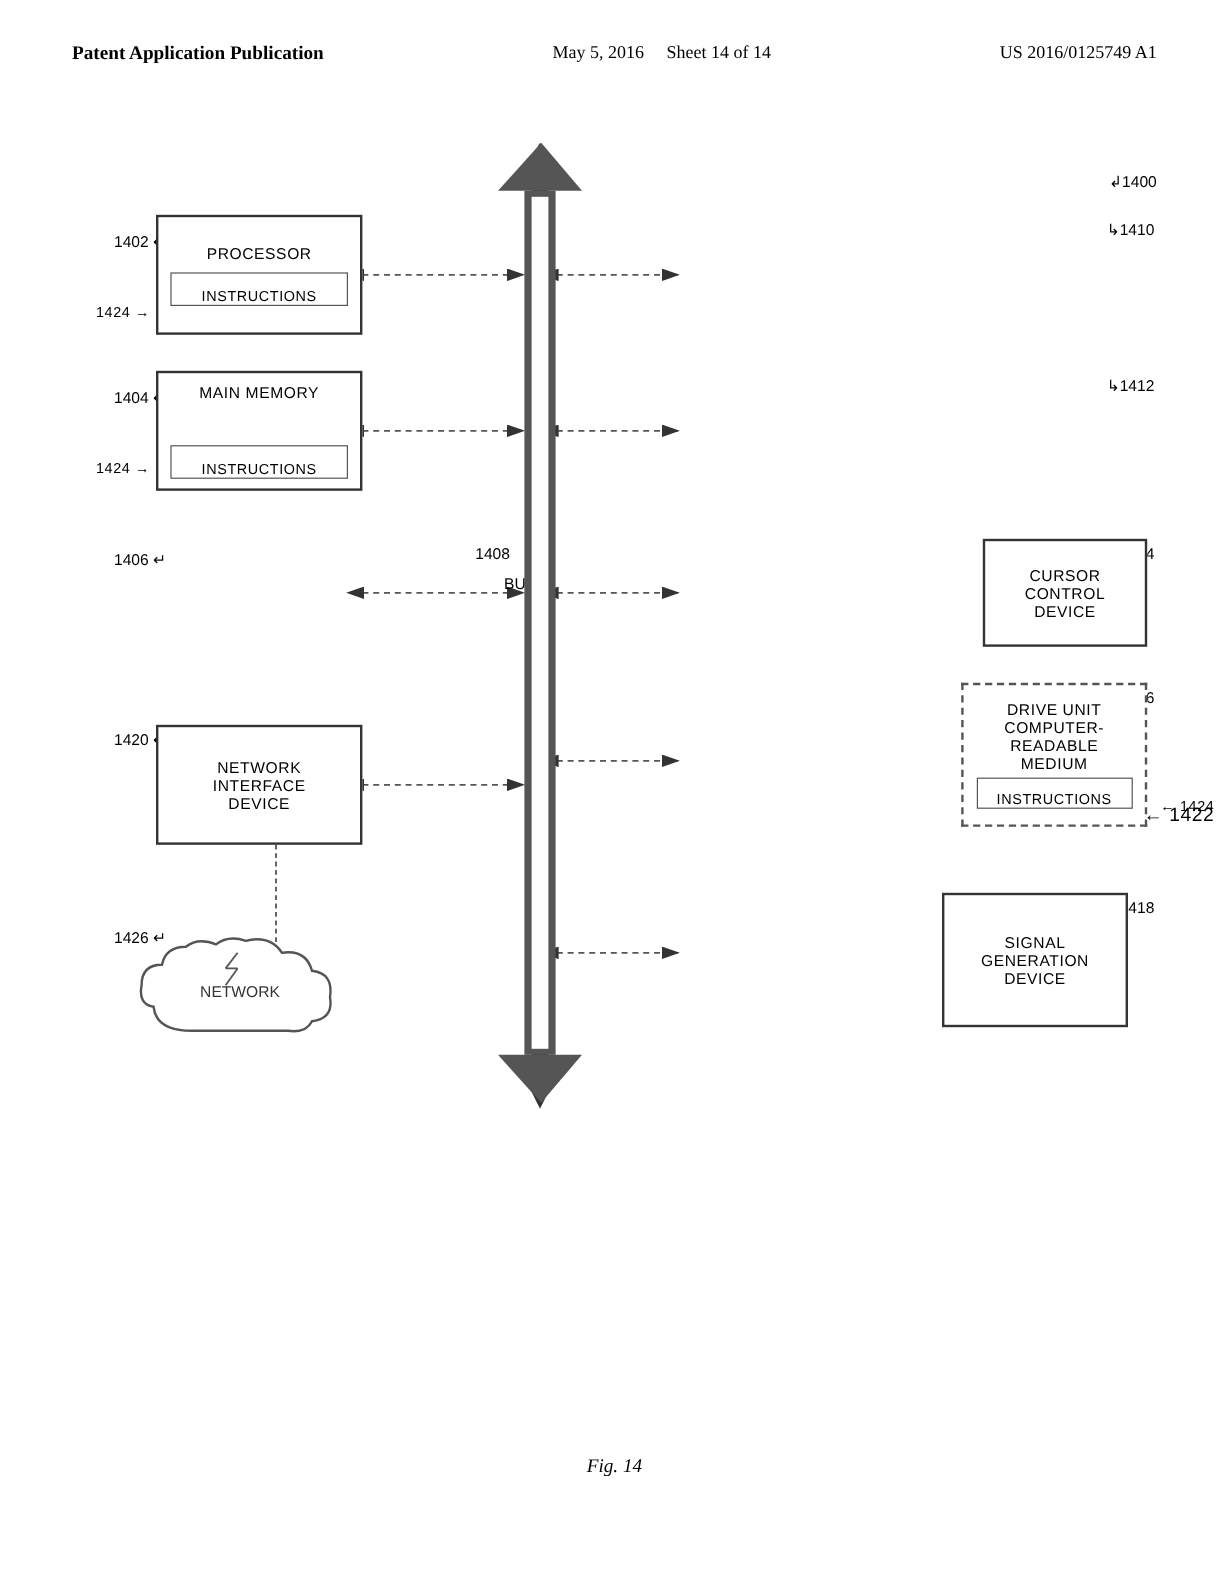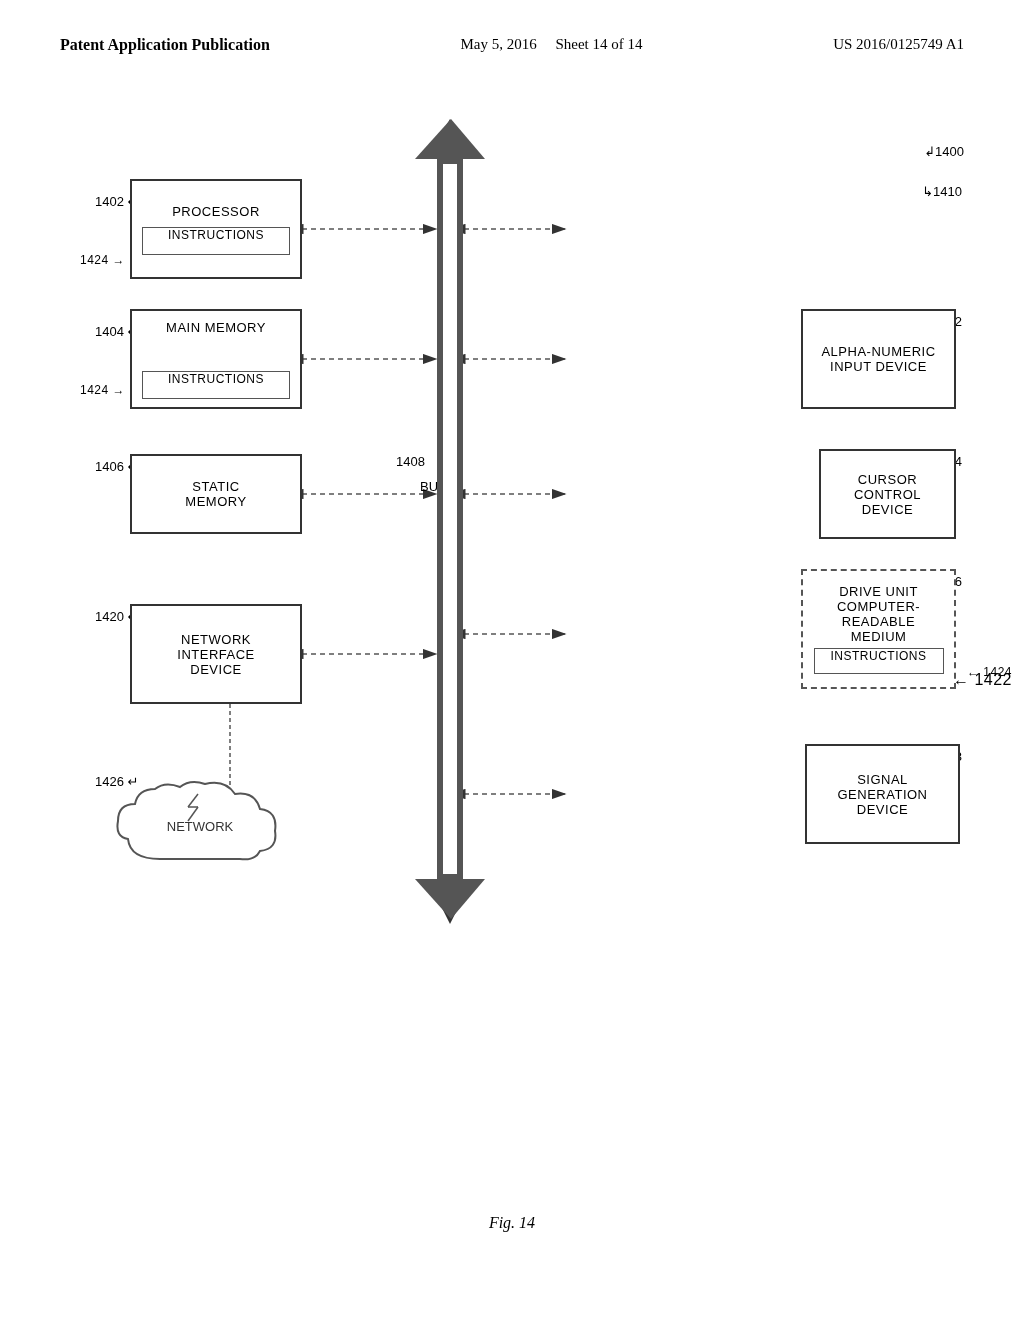--- a/index.html
+++ b/index.html
@@ -54,21 +54,21 @@
       letter-spacing: 0.5px;
     }
     .box-dashed {
       border: 2px dashed #555;
     }
     .box-inner {
       position: absolute;
       border: 1px solid #555;
       background: #fff;
       display: flex;
-      align-items: flex-start;
+      align-items: flex-end;
       justify-content: center;
       text-align: center;
       font-size: 12px;
       font-family: Arial, sans-serif;
     }
 
     
     .label {
       position: absolute;
       font-size: 13px;
@@ -189,64 +189,58 @@
   <div class="label" style="left: 95px; top: 260px;">1404 ↵</div>
   <div class="box" style="left: 130px; top: 245px; width: 172px; height: 100px; gap: 28px;">
     <div style="padding-bottom:4px;">MAIN MEMORY</div>
     <div class="box-inner" style="position:relative; width:148px; height:28px; margin-top:4px; border:1.5px solid #555;">
       <span>INSTRUCTIONS</span>
     </div>
     <div class="label" style="position:absolute; left:-52px; bottom:10px; font-size:12px;">1424 →</div>
   </div>
 
   <div class="label" style="left: 95px; top: 395px;">1406 ↵</div>
-  <div class="box" style="left: 130px; top: 390px; width: 172px; height: 80px;">
-    <div>STATIC<br>MEMORY</div>
-  </div>
 
   <div class="label" style="left: 95px; top: 545px;">1420 ↵</div>
   <div class="box" style="left: 130px; top: 540px; width: 172px; height: 100px;">
     <div>NETWORK<br>INTERFACE<br>DEVICE</div>
   </div>
 
   <div class="label" style="left: 95px; top: 710px;">1426 ↵</div>
   <svg style="position:absolute; left:110px; top:715px; width:180px; height:100px;" viewBox="0 0 180 100">
 
     <path d="M 50 80 Q 20 80 18 60 Q 5 58 8 42 Q 8 25 25 25 Q 28 10 45 10 Q 55 2 70 8 Q 80 0 95 5 Q 115 0 125 15 Q 145 12 150 30 Q 168 32 165 52 Q 168 70 150 72 Q 145 82 130 80 Z" fill="white" stroke="#555" stroke-width="2"></path>
     <text x="90" y="52" text-anchor="middle" font-family="Arial" font-size="13" fill="#333">NETWORK</text>
 
     <line x1="88" y1="15" x2="78" y2="28" stroke="#555" stroke-width="1.5"></line>
     <line x1="78" y1="28" x2="88" y2="28" stroke="#555" stroke-width="1.5"></line>
     <line x1="88" y1="28" x2="78" y2="42" stroke="#555" stroke-width="1.5"></line>
   </svg>
 
   <div class="label" style="right: 62px; top: 120px; font-size:13px;">↳1410</div>
 
   <div class="label" style="right: 62px; top: 250px; font-size:13px;">↳1412</div>
-  <div class="box" style="right: 68px; top: 245px; width: 155px; height: 100px;">
-    <div>ALPHA-NUMERIC<br>INPUT DEVICE</div>
-  </div>
 
   <div class="label" style="right: 62px; top: 390px; font-size:13px;">↳1414</div>
   <div class="box" style="right: 68px; top: 385px; width: 137px; height: 90px;">
     <div>CURSOR<br>CONTROL<br>DEVICE</div>
   </div>
 
   <div class="label" style="right: 62px; top: 510px; font-size:13px;">↳1416</div>
   <div class="box box-dashed" style="right: 68px; top: 505px; width: 155px; height: 120px;">
     <div style="padding-bottom:4px;">DRIVE UNIT<br>COMPUTER-<br>READABLE<br>MEDIUM</div>
     <div class="box-inner" style="position:relative; width:130px; height:26px; border:1.5px solid #555;">
       <span>INSTRUCTIONS</span>
     </div>
     <div class="label" style="position:absolute; right:-58px; bottom:8px; font-size:12px;">← 1424</div>
     <div class="label" style="position:absolute; right:-58px; bottom:-2px; font-size:16px;">← 1422</div>
   </div>
 
   <div class="label" style="right: 62px; top: 685px; font-size:13px;">↳1418</div>
-  <div class="box" style="right: 64px; top: 680px; width: 155px; height: 100px;">
+  <div class="box" style="right: 84px; top: 680px; width: 155px; height: 112px;">
     <div>SIGNAL<br>GENERATION<br>DEVICE</div>
   </div>
 
 </div>
 
 <div class="fig-caption">
   <em>Fig. 14</em>
 </div>
 
 </body></html>

